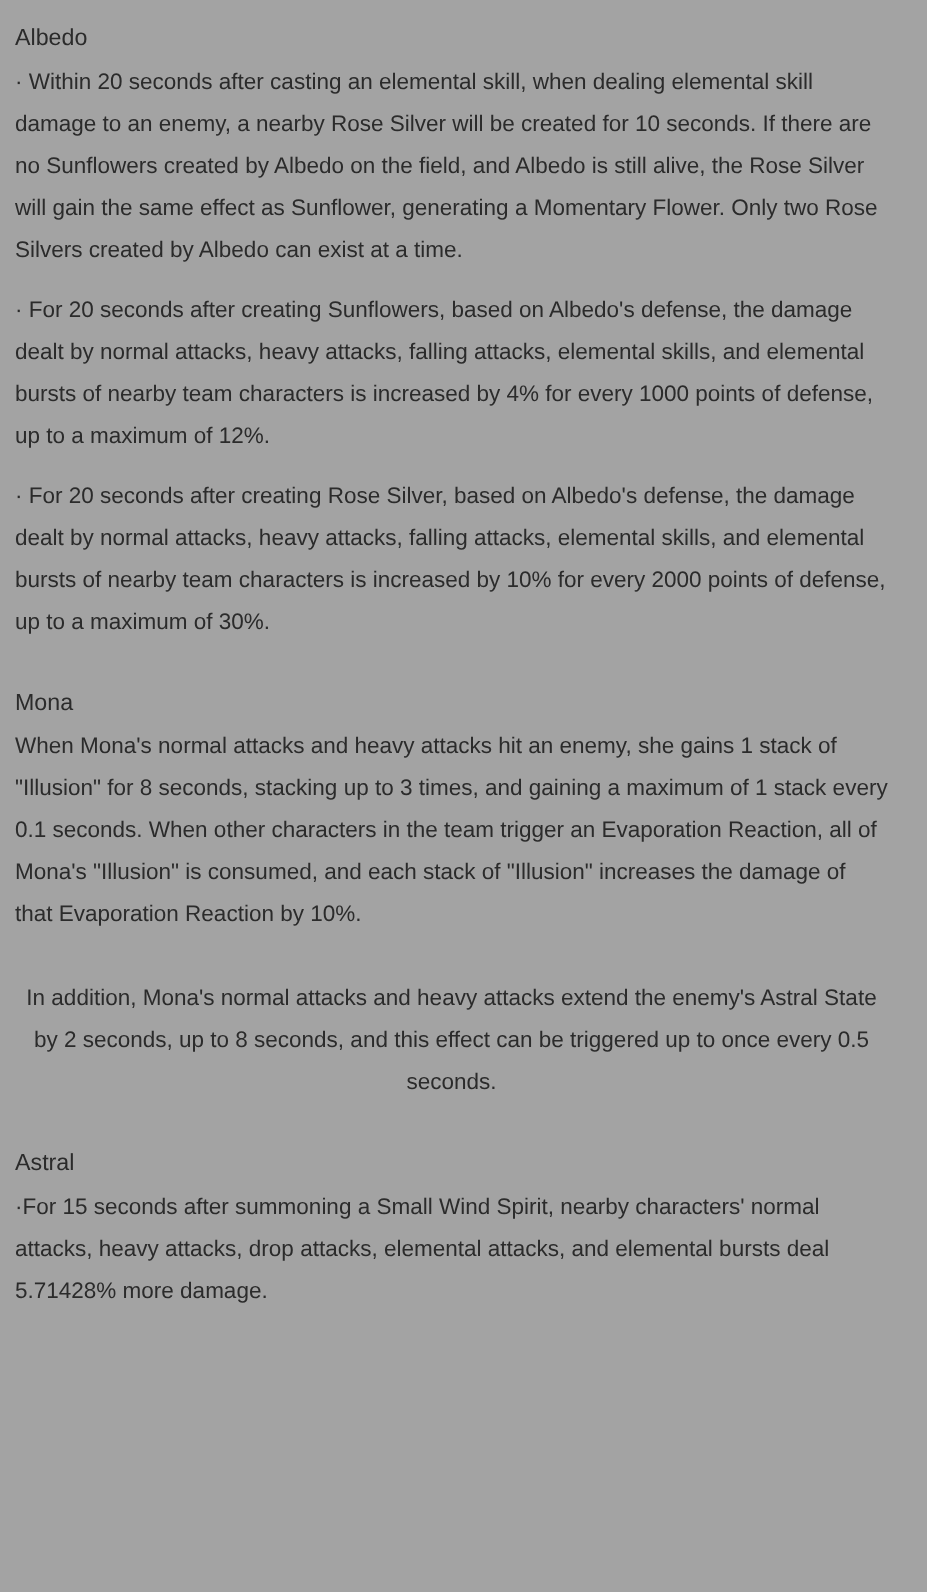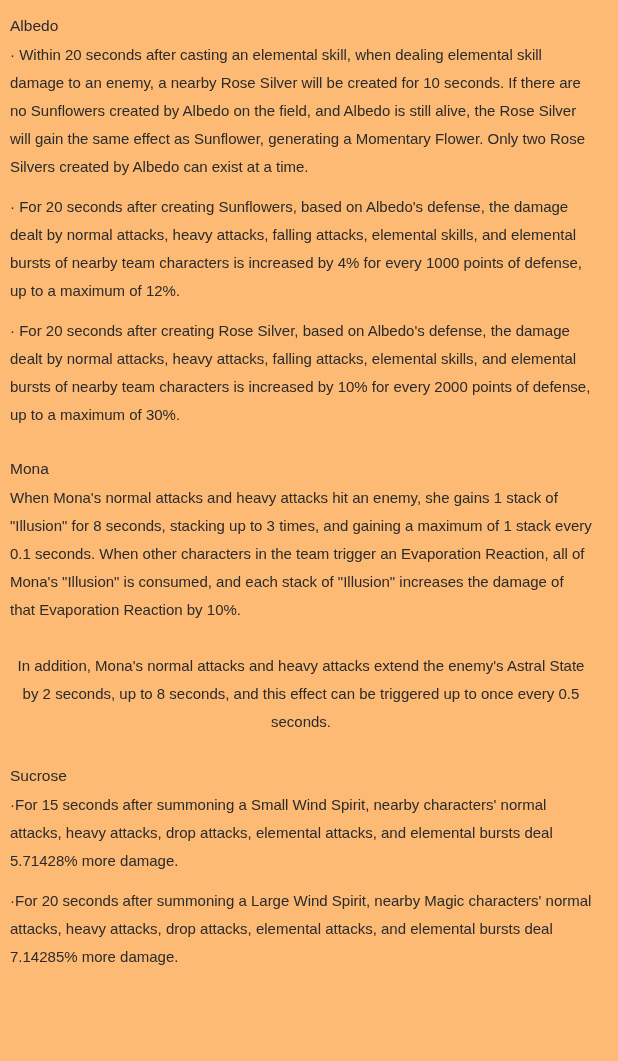--- a/index.html
+++ b/index.html
@@ -12,21 +12,21 @@
     background: #f7f7f7;
     font-family: "Liberation Sans", sans-serif;
     color: #2b2b2b;
     overflow: hidden;
   }
   .page {
     box-sizing: border-box;
     width: 618px;
     height: 1061px;
     padding: 12px 26px 0 10px;
-    background: #fdba74;
+    background: #a3a3a3;
   }
   .section {
     margin: 0 0 26px 0;
   }
   .section:last-child {
     margin-bottom: 0;
   }
   .char-name {
     font-size: 15.5px;
     line-height: 28px;
@@ -61,18 +61,17 @@
     <p class="para">· For 20 seconds after creating Rose Silver, based on Albedo's defense, the damage dealt by normal attacks, heavy attacks, falling attacks, elemental skills, and elemental bursts of nearby team characters is increased by 10% for every 2000 points of defense, up to a maximum of 30%.</p>
   </div>
 
   <div class="section">
     <div class="char-name">Mona</div>
     <p class="para">When Mona's normal attacks and heavy attacks hit an enemy, she gains 1 stack of "Illusion" for 8 seconds, stacking up to 3 times, and gaining a maximum of 1 stack every 0.1 seconds. When other characters in the team trigger an Evaporation Reaction, all of Mona's "Illusion" is consumed, and each stack of "Illusion" increases the damage of that Evaporation Reaction by 10%.</p>
     <p class="para gap">In addition, Mona's normal attacks and heavy attacks extend the enemy's Astral State by 2 seconds, up to 8 seconds, and this effect can be triggered up to once every 0.5 seconds.</p>
   </div>
 
   <div class="section">
-    <div class="char-name">Sucrose</div>
+    <div class="char-name">Astral</div>
     <p class="para">·For 15 seconds after summoning a Small Wind Spirit, nearby characters' normal attacks, heavy attacks, drop attacks, elemental attacks, and elemental bursts deal 5.71428% more damage.</p>
-    <p class="para">·For 20 seconds after summoning a Large Wind Spirit, nearby Magic characters' normal attacks, heavy attacks, drop attacks, elemental attacks, and elemental bursts deal 7.14285% more damage.</p>
   </div>
 
 </div>
 
 </body></html>

